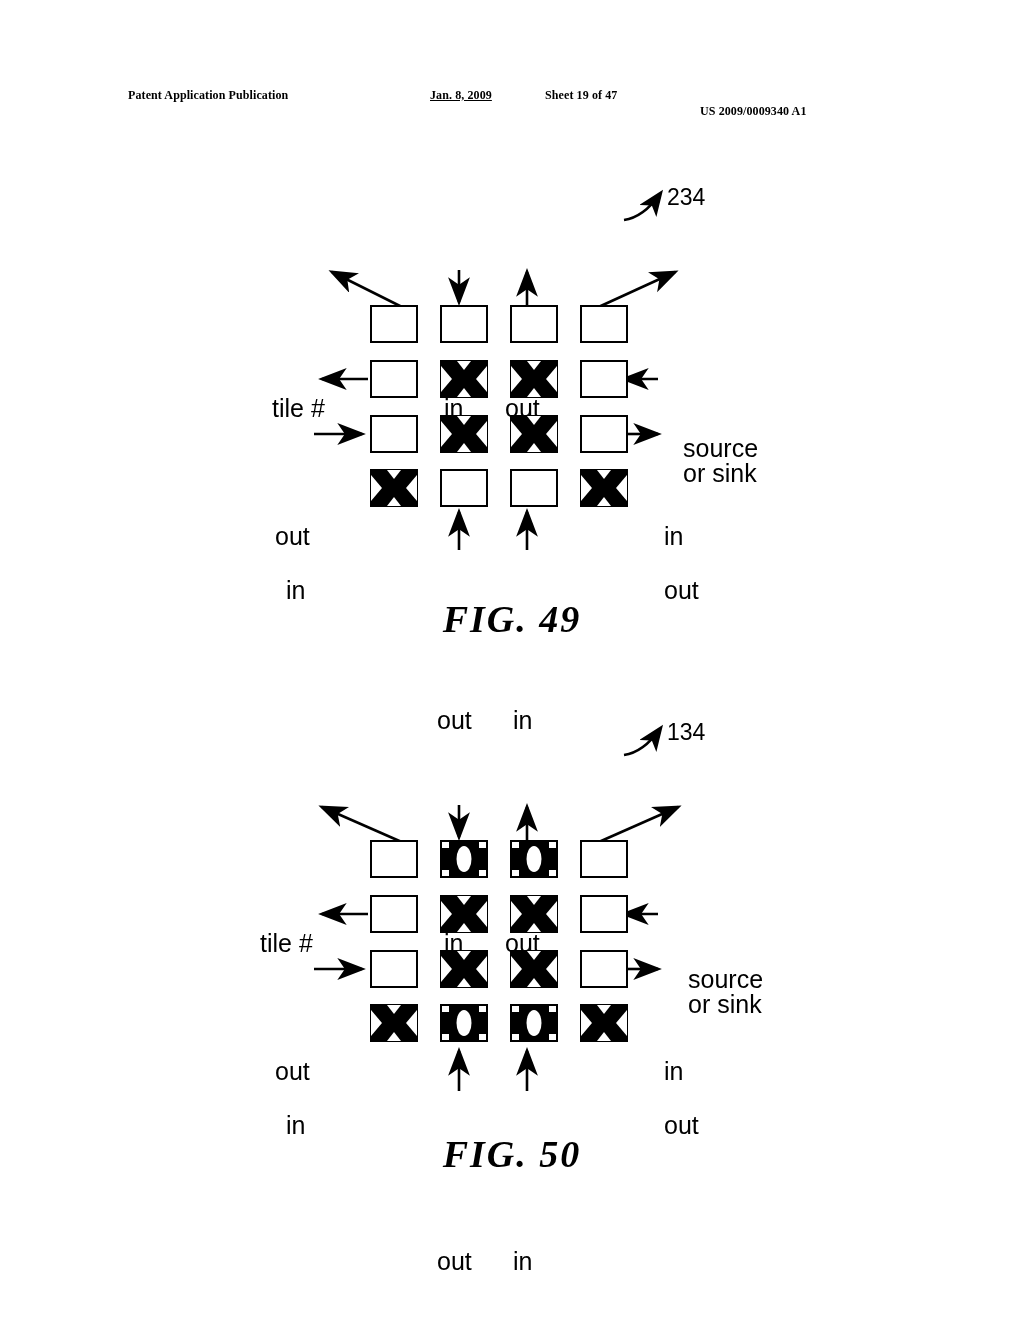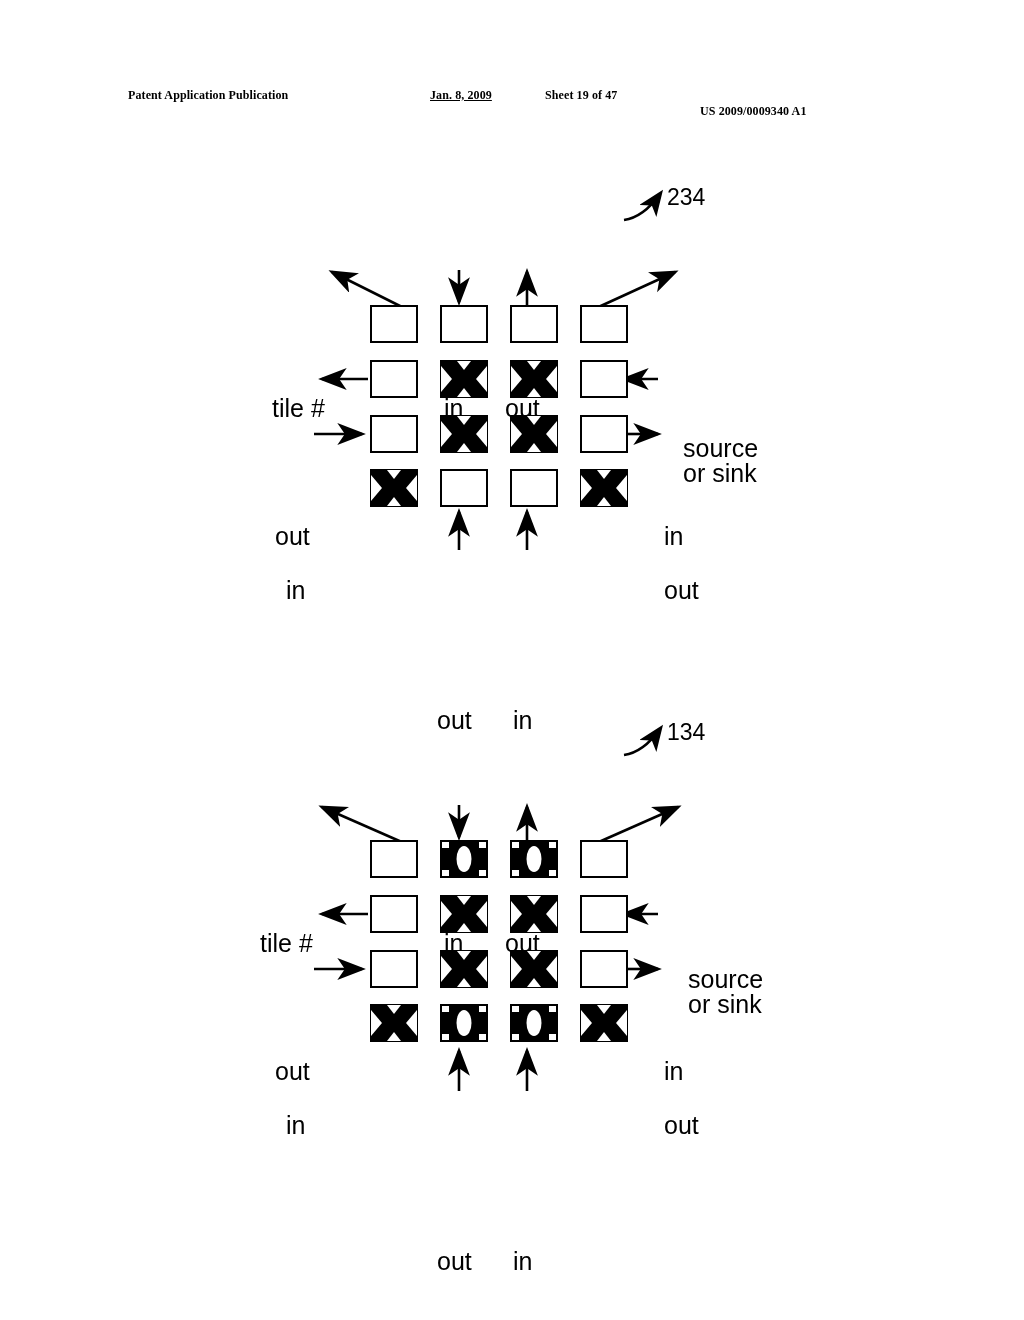--- a/index.html
+++ b/index.html
@@ -271,20 +271,21 @@
     <div class="cell r3 c1"></div>
     <div class="cell r3 c2"></div>
     <div class="cell r3 c3 mark-x">
         <span class="notch n-top"></span>
         <span class="notch n-bottom"></span>
         <span class="notch n-left"></span>
         <span class="notch n-right"></span>
       </div>
   </div>
 
+  <div class="fig-caption">FIG. 49</div>
 </div>
 
 <div class="figure" id="figure-50">
 
   <svg class="ref-leader" width="120" height="60" style="left:612px; top:22px;" viewBox="0 0 120 60">
     <defs>
       <marker id="ah50a" markerWidth="10" markerHeight="10" refX="8" refY="4" orient="auto">
         <path d="M0,0 L10,4 L0,8 L2.6,4 z" fill="#000"></path>
       </marker>
     </defs>
@@ -391,13 +392,14 @@
         <span class="corner br"></span>
       </div>
     <div class="cell r3 c3 mark-x">
         <span class="notch n-top"></span>
         <span class="notch n-bottom"></span>
         <span class="notch n-left"></span>
         <span class="notch n-right"></span>
       </div>
   </div>
 
+  <div class="fig-caption">FIG. 50</div>
 </div>
 
 </body></html>

